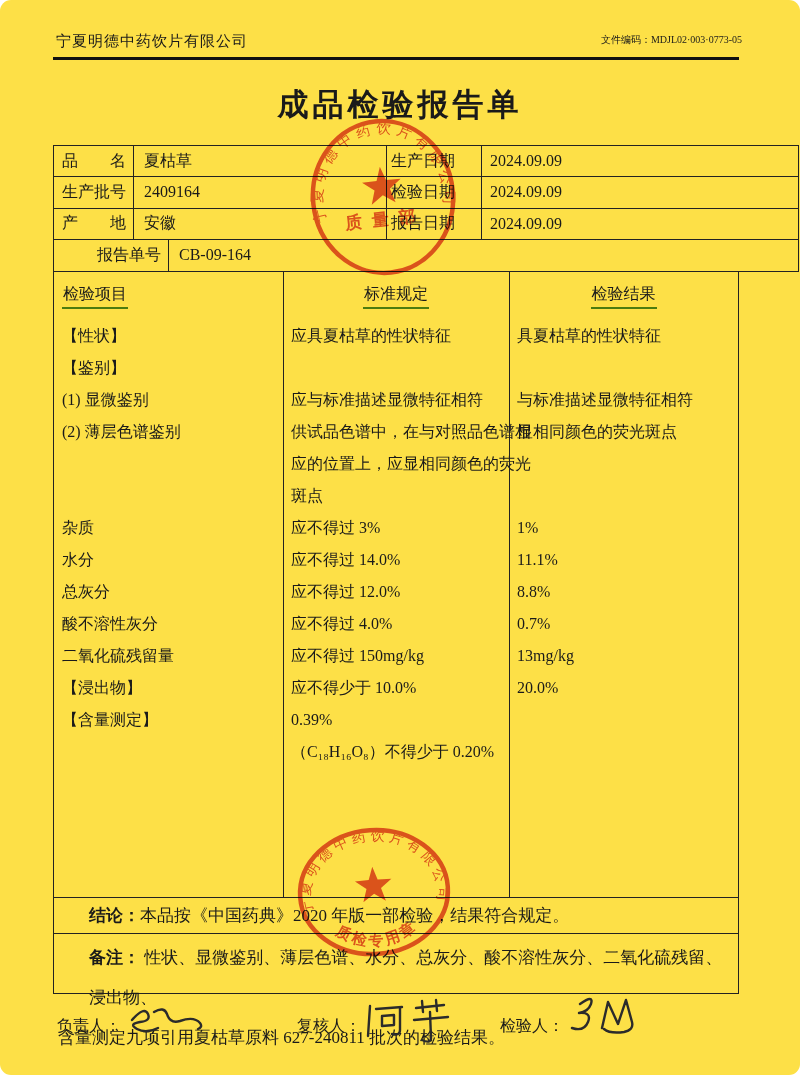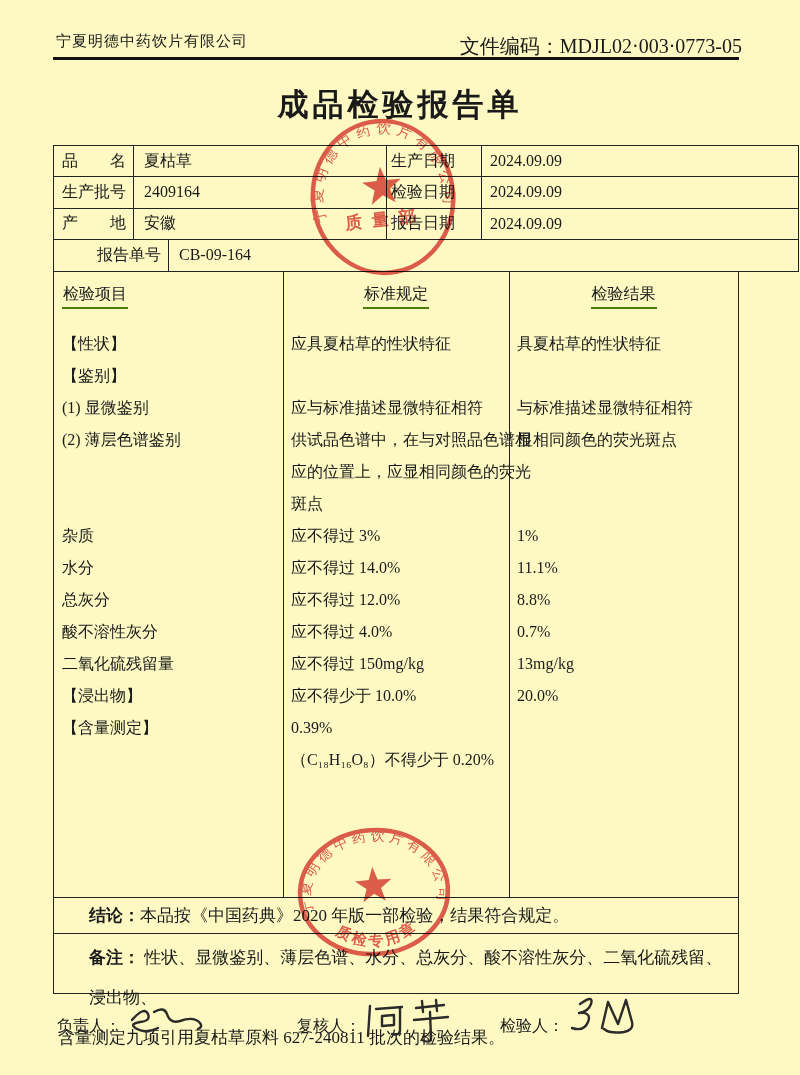--- a/index.html
+++ b/index.html
@@ -1,21 +1,21 @@
 <!DOCTYPE html>
 <html style="--stamp-color: #d84848;"><head>
 <meta charset="utf-8">
 <style>
   html,body{margin:0;padding:0;background:#fff;}
-  .page{position:relative;width:800px;height:1075px;background:#fef9c3;overflow:hidden;
-        font-family:"Liberation Serif","DejaVu Serif",serif;color:#1a1a1a;}
+  .page{position:relative;width:800px;height:1075px;background:#fde047;overflow:hidden;
+        font-family:"Liberation Serif","DejaVu Serif",serif;color:#1a1a1a;border-radius:11px;}
 
   
   .company{position:absolute;left:56px;top:32px;font-size:15px;letter-spacing:1px;}
-  .doccode{position:absolute;right:58px;top:33px;font-size:20px;}
+  .doccode{position:absolute;right:58px;top:33px;font-size:10px;}
   .header-rule{position:absolute;left:53px;top:57px;width:686px;height:3px;background:#111;}
 
   
   .title{position:absolute;left:0;right:0;top:84px;text-align:center;
          font-size:31px;font-weight:bold;letter-spacing:4px;}
 
   
   .info{position:absolute;left:53px;top:145px;width:746px;height:127px;
         border:1px solid #222;box-sizing:border-box;display:grid;grid-template-rows:repeat(4,1fr);
         font-size:16px;}
@@ -29,21 +29,21 @@
   .info-row.last .cv{border-right:none;}
 
   
   .spec{position:absolute;left:53px;top:272px;width:686px;height:626px;
         border:1px solid #222;border-top:none;box-sizing:border-box;font-size:16px;}
   .vline{position:absolute;top:0;bottom:0;width:1px;background:#222;}
   .v1{left:229px;} .v2{left:455px;}
   .spec-header{display:grid;grid-template-columns:229px 226px 1fr;padding-top:12px;height:34px;box-sizing:content-box;}
   .sh1{padding-left:8px;} .sh2,.sh3{text-align:center;}
   .uline{display:inline-block;border-bottom:2px solid #4d7c0f;padding:0 1px 2px 1px;}
-  .spec-body{margin-top:10px;}
+  .spec-body{margin-top:2px;}
   .spec-row{display:grid;grid-template-columns:229px 226px 1fr;height:32px;align-items:center;}
   .spec-row div{padding-left:8px;white-space:nowrap;overflow:visible;}
 
   
   .concl{position:absolute;left:53px;top:898px;width:686px;box-sizing:border-box;
          border:1px solid #222;border-top:none;font-size:17px;}
   .concl-row1{height:36px;border-bottom:1px solid #222;display:flex;align-items:center;padding-left:35px;box-sizing:border-box;}
   .concl-row2{height:59px;box-sizing:border-box;padding:4px 6px 0 4px;line-height:40px;}
   .bold{font-weight:bold;}
   .rk1{padding-left:31px;}

